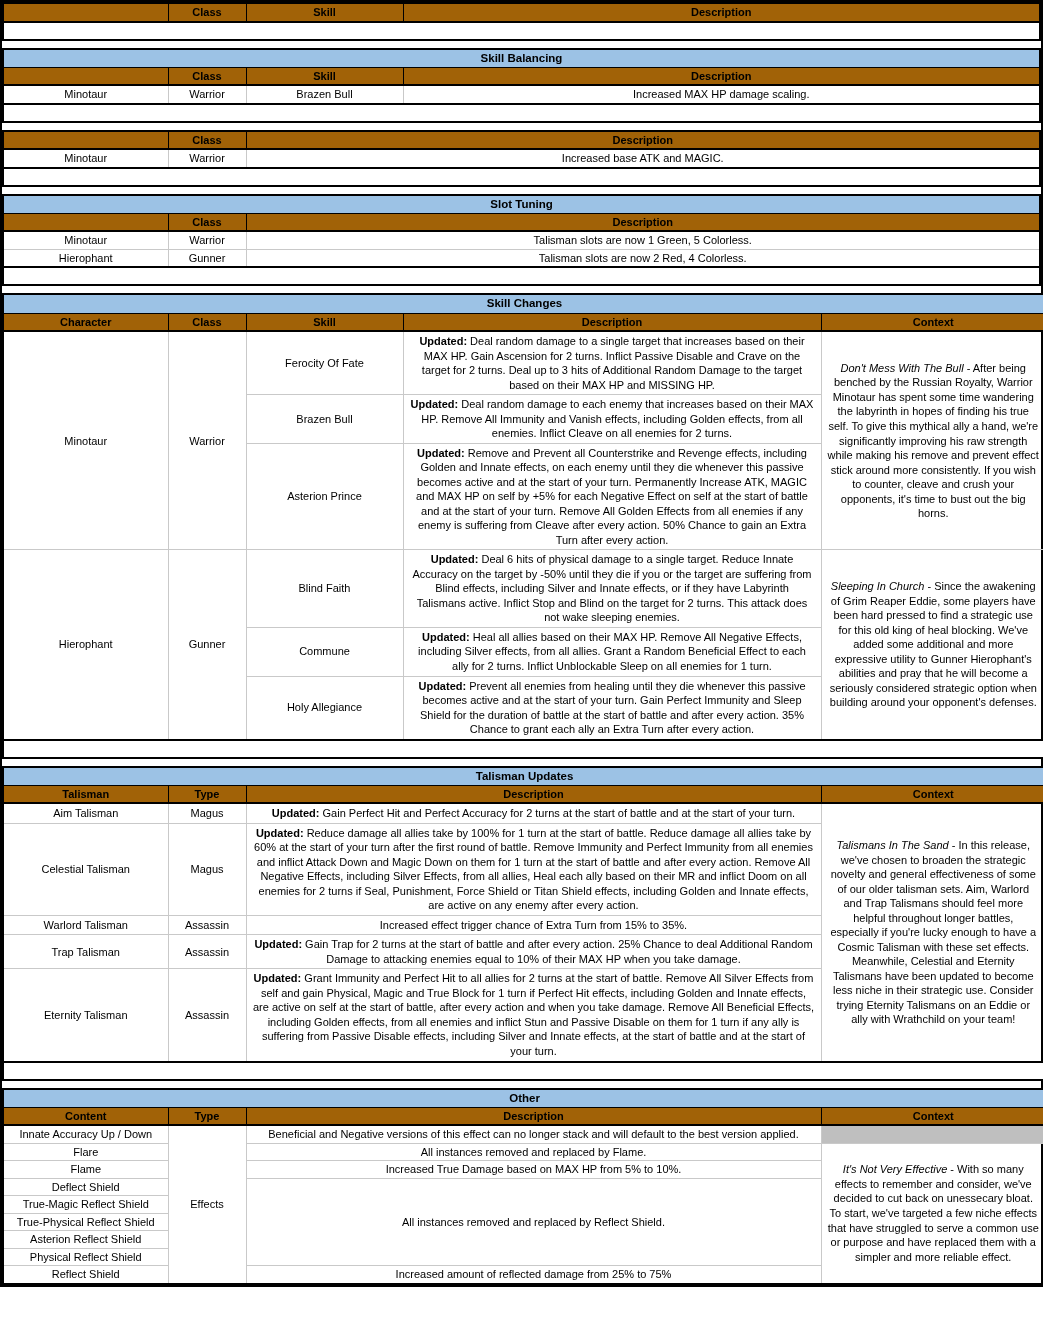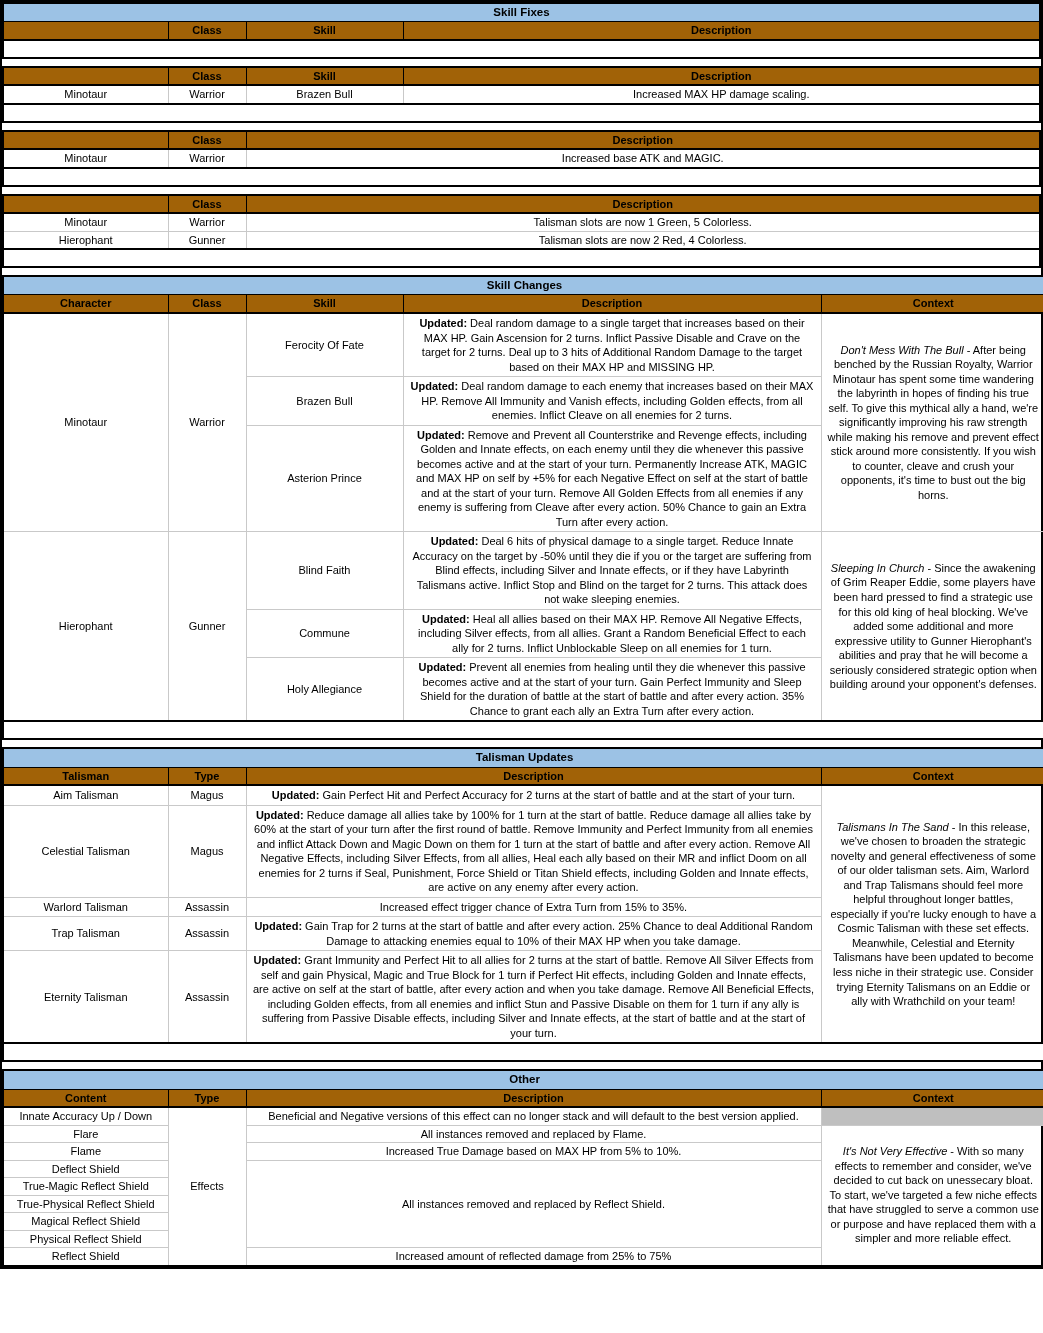--- a/index.html
+++ b/index.html
@@ -23,23 +23,20 @@
 <div class="page">
 
   <table class="sec">
     <colgroup>
         <col style="width:165px">
         <col style="width:78px">
         <col style="width:157px">
         <col>
       </colgroup>
     <tbody>
-        <tr class="title">
-          <td colspan="4">Skill Fixes</td>
-        </tr>
     <tr class="head">
       <td></td>
       <td>Class</td>
       <td>Skill</td>
       <td>Description</td>
     </tr>
     <tr class="spacer">
           <td colspan="4"></td>
         </tr>
   </tbody>
@@ -47,20 +44,23 @@
   <div class="gap"></div>
 
   <table class="sec">
     <colgroup>
         <col style="width:165px">
         <col style="width:78px">
         <col style="width:157px">
         <col>
       </colgroup>
     <tbody>
+        <tr class="title">
+          <td colspan="4">Skill Balancing</td>
+        </tr>
     <tr class="head">
       <td></td>
       <td>Class</td>
       <td>Skill</td>
       <td>Description</td>
     </tr>
     <tr class="r">
       <td>Minotaur</td>
       <td>Warrior</td>
       <td>Brazen Bull</td>
@@ -97,20 +97,23 @@
     </table>
   <div class="gap"></div>
 
   <table class="sec">
     <colgroup>
         <col style="width:165px">
         <col style="width:78px">
         <col>
       </colgroup>
     <tbody>
+        <tr class="title">
+          <td colspan="3">Slot Tuning</td>
+        </tr>
     <tr class="head">
       <td></td>
       <td>Class</td>
       <td>Description</td>
     </tr>
     <tr class="r">
       <td>Minotaur</td>
       <td>Warrior</td>
       <td>Talisman slots are now 1 Green, 5 Colorless.</td>
     </tr>
@@ -268,21 +271,21 @@
       <td>Deflect Shield</td>
       <td rowspan="5">All instances removed and replaced by Reflect Shield.</td>
     </tr>
     <tr class="r">
       <td>True-Magic Reflect Shield</td>
     </tr>
     <tr class="r">
       <td>True-Physical Reflect Shield</td>
     </tr>
     <tr class="r">
-      <td>Magical Reflect Shield</td>
+      <td>Asterion Reflect Shield</td>
     </tr>
     <tr class="r">
       <td>Physical Reflect Shield</td>
     </tr>
     <tr class="r">
       <td>Reflect Shield</td>
       <td>Increased amount of reflected damage from 25% to 75%</td>
     </tr>
 
   </tbody>

